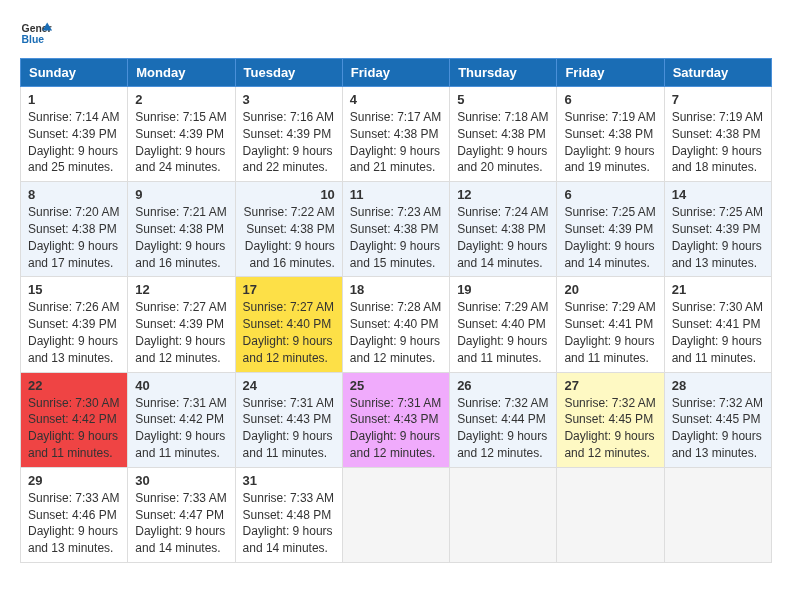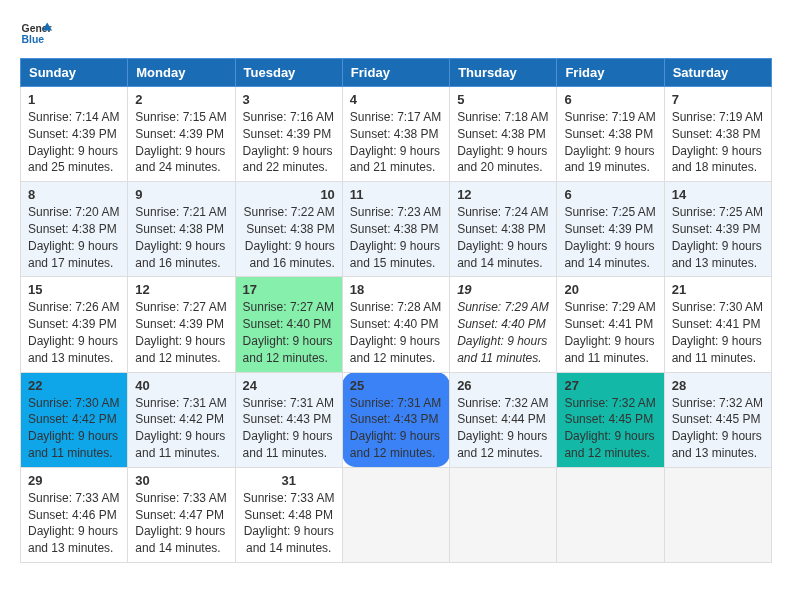--- a/index.html
+++ b/index.html
@@ -172,81 +172,81 @@
       </tr>
       <tr>
         <td style="background-color: rgb(255, 255, 255);">
         <span class="day-number">15</span>
         <span class="cell-text">Sunrise: 7:26 AM<br>Sunset: 4:39 PM<br>Daylight: 9 hours and 13 minutes.</span>
       </td>
         <td style="background-color: rgb(255, 255, 255);">
         <span class="day-number">12</span>
         <span class="cell-text">Sunrise: 7:27 AM<br>Sunset: 4:39 PM<br>Daylight: 9 hours and 12 minutes.</span>
       </td>
-        <td style="background-color: #86efac;">
+        <td style="background-color: #fde047;">
         <span class="day-number">17</span>
         <span class="cell-text">Sunrise: 7:27 AM<br>Sunset: 4:40 PM<br>Daylight: 9 hours and 12 minutes.</span>
       </td>
         <td style="background-color: rgb(255, 255, 255);">
         <span class="day-number">18</span>
         <span class="cell-text">Sunrise: 7:28 AM<br>Sunset: 4:40 PM<br>Daylight: 9 hours and 12 minutes.</span>
       </td>
-        <td style="background-color: rgb(255, 255, 255); font-style: italic;">
+        <td style="background-color: rgb(255, 255, 255);">
         <span class="day-number">19</span>
         <span class="cell-text">Sunrise: 7:29 AM<br>Sunset: 4:40 PM<br>Daylight: 9 hours and 11 minutes.</span>
       </td>
         <td style="background-color: rgb(255, 255, 255);">
         <span class="day-number">20</span>
         <span class="cell-text">Sunrise: 7:29 AM<br>Sunset: 4:41 PM<br>Daylight: 9 hours and 11 minutes.</span>
       </td>
         <td style="background-color: rgb(255, 255, 255);">
         <span class="day-number">21</span>
         <span class="cell-text">Sunrise: 7:30 AM<br>Sunset: 4:41 PM<br>Daylight: 9 hours and 11 minutes.</span>
       </td>
       </tr>
       <tr>
-        <td style="background-color: #0ea5e9; margin-left: 43px;">
+        <td style="background-color: #ef4444; margin-left: 43px;">
         <span class="day-number">22</span>
         <span class="cell-text">Sunrise: 7:30 AM<br>Sunset: 4:42 PM<br>Daylight: 9 hours and 11 minutes.</span>
       </td>
         <td style="background-color: rgb(238, 244, 251);">
         <span class="day-number">40</span>
         <span class="cell-text">Sunrise: 7:31 AM<br>Sunset: 4:42 PM<br>Daylight: 9 hours and 11 minutes.</span>
       </td>
         <td style="background-color: rgb(238, 244, 251);">
         <span class="day-number">24</span>
         <span class="cell-text">Sunrise: 7:31 AM<br>Sunset: 4:43 PM<br>Daylight: 9 hours and 11 minutes.</span>
       </td>
-        <td style="background-color: #3b82f6; border-radius: 14px;">
+        <td style="background-color: #f0abfc;">
         <span class="day-number">25</span>
         <span class="cell-text">Sunrise: 7:31 AM<br>Sunset: 4:43 PM<br>Daylight: 9 hours and 12 minutes.</span>
       </td>
         <td style="background-color: rgb(238, 244, 251);">
         <span class="day-number">26</span>
         <span class="cell-text">Sunrise: 7:32 AM<br>Sunset: 4:44 PM<br>Daylight: 9 hours and 12 minutes.</span>
       </td>
-        <td style="background-color: #14b8a6; margin-top: 25px;">
+        <td style="background-color: #fef9c3; margin-top: 25px;">
         <span class="day-number">27</span>
         <span class="cell-text">Sunrise: 7:32 AM<br>Sunset: 4:45 PM<br>Daylight: 9 hours and 12 minutes.</span>
       </td>
         <td style="background-color: rgb(238, 244, 251);">
         <span class="day-number">28</span>
         <span class="cell-text">Sunrise: 7:32 AM<br>Sunset: 4:45 PM<br>Daylight: 9 hours and 13 minutes.</span>
       </td>
       </tr>
       <tr>
         <td style="background-color: rgb(255, 255, 255);">
         <span class="day-number">29</span>
         <span class="cell-text">Sunrise: 7:33 AM<br>Sunset: 4:46 PM<br>Daylight: 9 hours and 13 minutes.</span>
       </td>
         <td style="background-color: rgb(255, 255, 255);">
         <span class="day-number">30</span>
         <span class="cell-text">Sunrise: 7:33 AM<br>Sunset: 4:47 PM<br>Daylight: 9 hours and 14 minutes.</span>
       </td>
-        <td style="background-color: rgb(255, 255, 255); text-align: center;">
+        <td style="background-color: rgb(255, 255, 255);">
         <span class="day-number">31</span>
         <span class="cell-text">Sunrise: 7:33 AM<br>Sunset: 4:48 PM<br>Daylight: 9 hours and 14 minutes.</span>
       </td>
         <td class="empty-cell" style="background-color: rgb(245, 245, 245);"></td>
         <td class="empty-cell" style="background-color: rgb(245, 245, 245);"></td>
         <td class="empty-cell" style="background-color: rgb(245, 245, 245);"></td>
         <td class="empty-cell" style="background-color: rgb(245, 245, 245);"></td>
       </tr>
     </tbody>
 </table>

